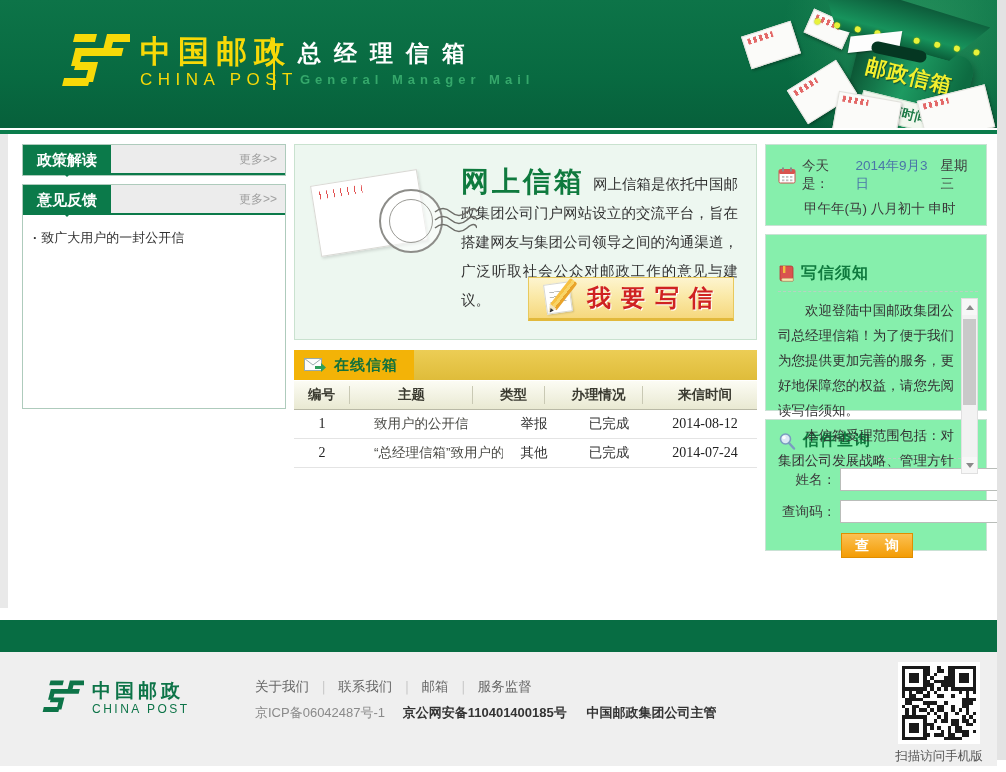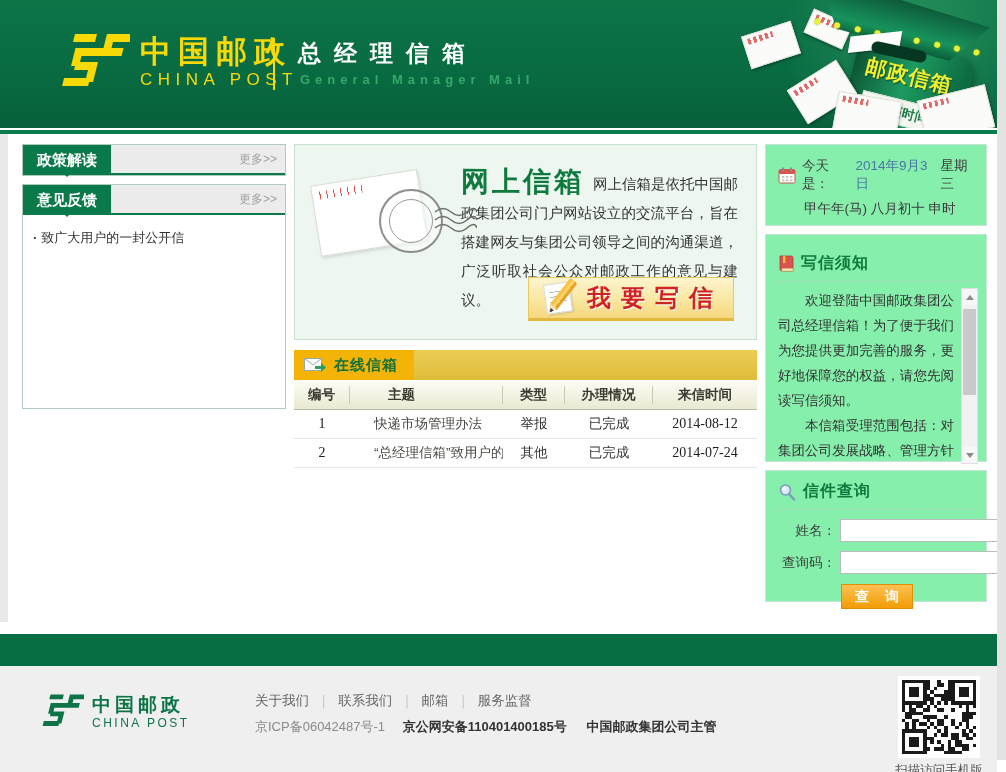--- a/index.html
+++ b/index.html
@@ -83,21 +83,21 @@
       background:linear-gradient(90deg,#f7c143 0 3px,#f8d468 3px 6px,#e9a32a 6px 9px); border-radius:2px 2px 0 0; }
   .wb-pencil::after { content:""; position:absolute; left:0; bottom:-7px; border-left:4.5px solid transparent; border-right:4.5px solid transparent; border-top:8px solid #f0e3c0; }
   .wb-pencil::before { content:""; position:absolute; left:2.5px; bottom:-6px; border-left:2px solid transparent; border-right:2px solid transparent; border-top:4px solid #333; z-index:1; }
   .wb-label { color:#cf2222; font-size:24px; font-weight:bold; letter-spacing:10px; text-shadow:1px 1px 0 #fff; white-space:nowrap; }
 
   
   .omb { margin-top:10px; }
   .omb-bar { height:30px; display:flex; background:linear-gradient(180deg,#eccd55,#dfbc3a); }
   .omb-tab { background:#f3b307; display:flex; align-items:center; padding:0 16px 0 10px; }
   .omb-title { color:#14713c; font-size:15px; font-weight:bold; margin-left:8px; letter-spacing:1px; }
-  .thead { display:flex; height:29px; align-items:center; background:linear-gradient(180deg,#fcfcf4,#e9e9d2); border-bottom:1px solid #b9b9a6; margin-top:1px; }
+  .thead { display:flex; height:29px; align-items:center; background:linear-gradient(180deg,#fcfcf4,#e9e9d2); border-bottom:1px solid #b9b9a6; margin-top:1px;gap:10px; }
   .thead .cell { font-size:13.5px; font-weight:bold; color:#3a3a30; }
   .cell { padding:0 4px; }
   .c-no { width:56px; text-align:center; flex:none; border-right:1px solid #c9c9b4; }
   .c-subject { flex:1; padding-left:24px; border-right:1px solid #c9c9b4; overflow:hidden; white-space:nowrap; }
   .thead .c-subject { padding-left:38px; text-align:left; }
   .c-type { width:62px; text-align:center; flex:none; border-right:1px solid #c9c9b4; }
   .c-status { width:88px; text-align:center; flex:none; border-right:1px solid #c9c9b4; }
   .c-date { width:104px; text-align:center; flex:none; }
   .trow { display:flex; height:29px; align-items:center; border-bottom:1px solid #e4e4e4; cursor:pointer; }
   .trow .cell { font-size:13.5px; color:#333; border-right:none; }
@@ -106,21 +106,21 @@
 
   
   .rbox { background:#86efac; border:1px solid #c9e2d4; margin-bottom:8px; }
   .today { height:82px; padding:12px 10px 0 12px; }
   .today-line1 { display:flex; align-items:center; font-size:13.5px; color:#3c3c3c; }
   .today-line1 .dt { color:#4a76a8; margin-left:6px; }
   .today-line1 .wd { margin-left:10px; }
   .today-line2 { font-size:13.5px; color:#3c3c3c; margin:7px 0 0 26px; }
   .today .icon { margin-right:6px; flex:none; }
 
-  .notice { height:228px; padding:18px 8px 8px 12px; }
+  .notice { height:177px; padding:28px 8px 8px 12px; }
   .rhead { display:flex; align-items:center; }
   .rtitle { color:#0f7a3e; font-size:16px; font-weight:bold; margin-left:7px; letter-spacing:1px; }
   .dashed { border-bottom:1px dashed #b7d2c2; margin:7px 0 6px; }
   .notice-body { position:relative; height:176px; }
   .notice-text { height:176px; overflow:hidden; padding-right:24px; font-size:13.5px; color:#333; line-height:25px; text-align:justify; }
   .notice-text p { text-indent:2em; }
   .sbar { position:absolute; right:0; top:0; width:17px; height:176px; background:#f2f2f2; border:1px solid #e0e0e0; }
   .sbtn { position:absolute; left:0; width:15px; height:16px; background:#f7f7f7; display:flex; align-items:center; justify-content:center; cursor:pointer; }
   .sbtn.up { top:0; } .sbtn.down { bottom:0; }
   .tri-up { width:0; height:0; border:4px solid transparent; border-bottom:5px solid #8a8a8a; margin-top:-4px; }
@@ -267,21 +267,21 @@
         <div class="thead" id="thead">
             <div class="cell c-no">编号</div>
             <div class="cell c-subject">主题</div>
             <div class="cell c-type">类型</div>
             <div class="cell c-status">办理情况</div>
             <div class="cell c-date">来信时间</div>
           </div>
         <div id="tbody">
             <div class="trow">
               <div class="cell c-no">1</div>
-              <div class="cell c-subject">快递市场管理办法</div>
+              <div class="cell c-subject">致用户的公开信</div>
               <div class="cell c-type">举报</div>
               <div class="cell c-status">已完成</div>
               <div class="cell c-date">2014-08-12</div>
             </div>
             <div class="trow">
               <div class="cell c-no">2</div>
               <div class="cell c-subject">“总经理信箱”致用户的公开信</div>
               <div class="cell c-type">其他</div>
               <div class="cell c-status">已完成</div>
               <div class="cell c-date">2014-07-24</div>

